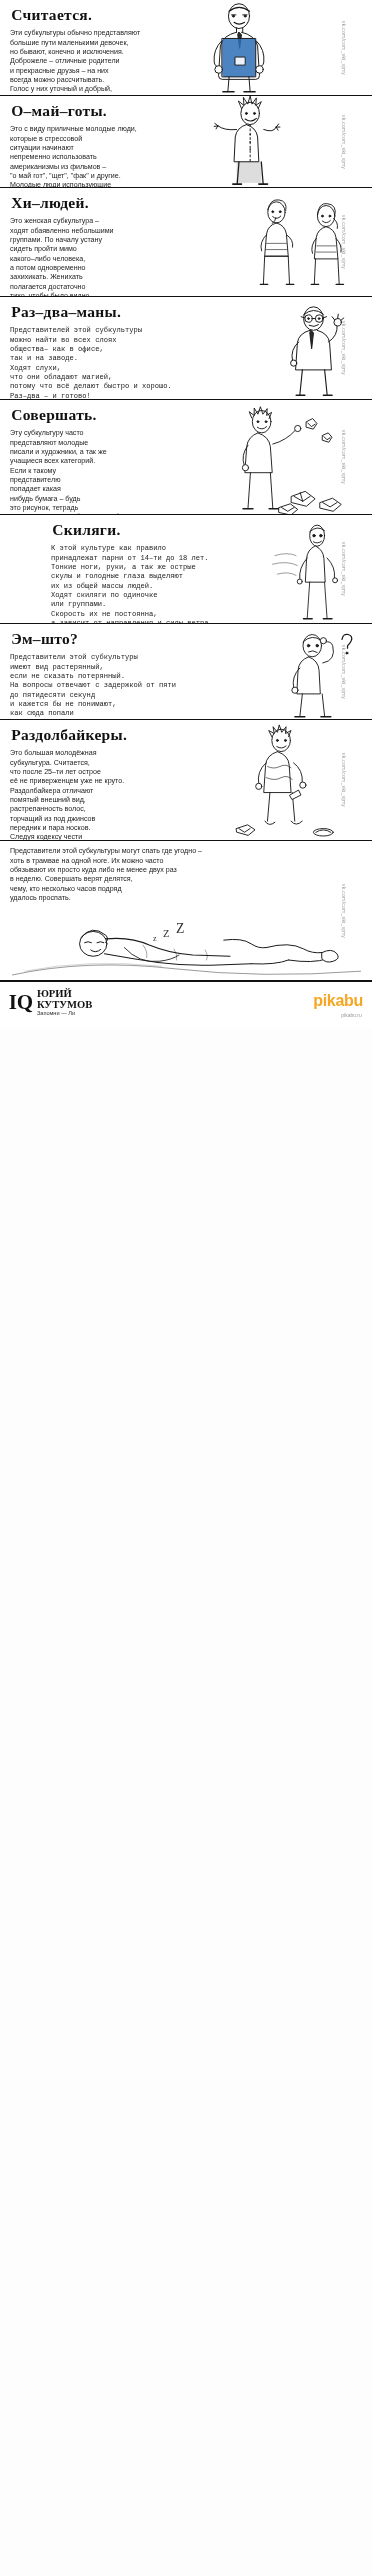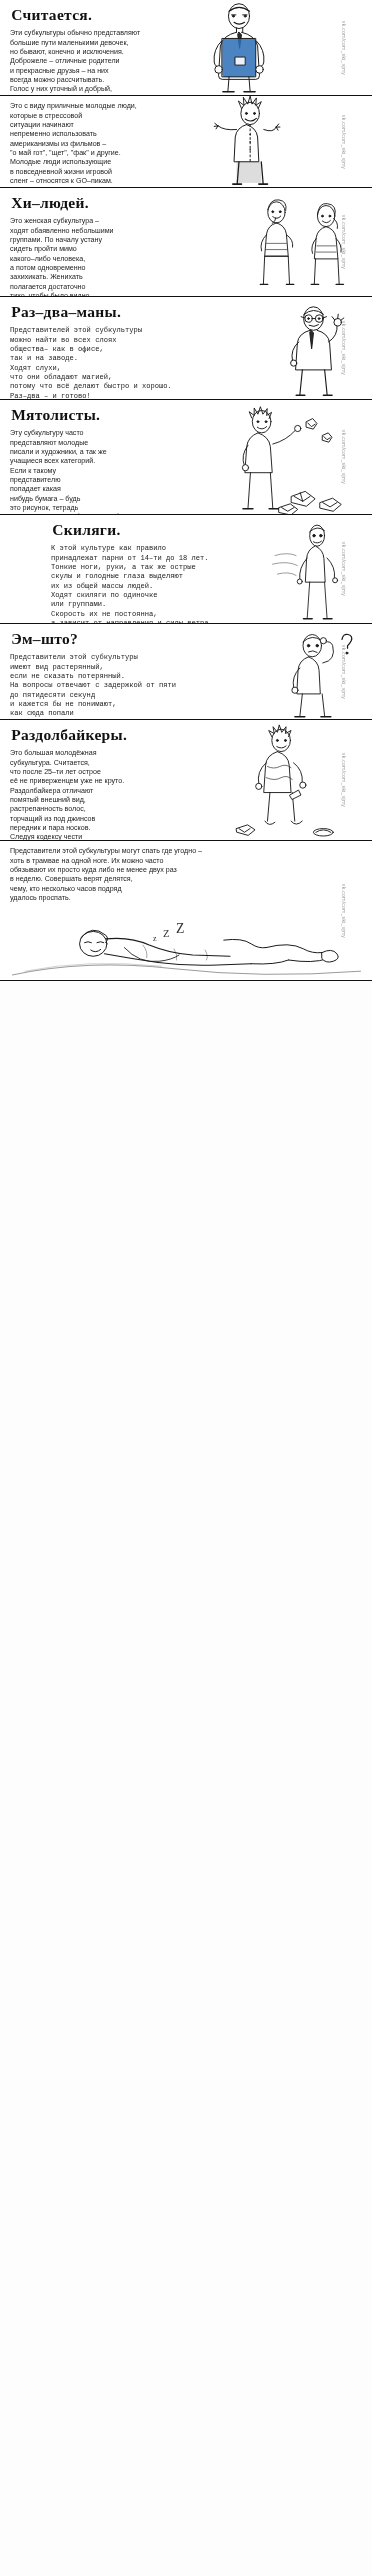--- a/index.html
+++ b/index.html
@@ -191,20 +191,21 @@
           <path d="M84 124 l-2 24 M116 124 l2 24"></path>
           <path d="M74 148 l18 0 M108 148 l18 0" stroke-width="2.4"></path>
         </g>
       </svg>
     </div>
     <div class="watermark">vk.com/com_ski_vjmy</div>
   </div>
 
   <div class="panel" style="height:92px;">
     <div class="panel-inner">
+      <div class="panel-title">О–май–готы.</div>
       <div class="panel-body">Это с виду приличные молодые люди,
 которые в стрессовой
 ситуации начинают
 непременно использовать
 американизмы из фильмов –
 "о май гот", "щет", "фак" и другие.
 Молодые люди использующие
 в повседневной жизни игровой
 сленг – относятся к GO–пикам.</div>
     </div>
@@ -331,21 +332,21 @@
           <path d="M62 113 l-4 40 M98 113 l4 40" stroke-width="1.8"></path>
           <path d="M52 154 l14 0 M96 154 l14 0" stroke-width="2.4"></path>
         </g>
       </svg>
     </div>
     <div class="watermark">vk.com/com_ski_vjmy</div>
   </div>
 
   <div class="panel" style="height:115px;">
     <div class="panel-inner">
-      <div class="panel-title">Мятолисты.</div>
+      <div class="panel-title">Совершать.</div>
       <div class="panel-body" style="width:131px;">Эту субкультуру часто
 представляют молодые
 писали и художники, а так же
 учащиеся всех категорий.
 Если к такому
 представителю
 попадает какая
 нибудь бумага – будь
 это рисунок, тетрадь
 или документ – то обязательно будет
@@ -556,15 +557,29 @@
           <path d="M230 74 q8 10 6 20 M280 80 q6 10 4 18 M330 82 q6 10 2 16" stroke-width="0.9" opacity="0.7"></path>
         </g>
       </svg>
       <div class="zzz" style="position:absolute;left:153px;top:93px;font-size:8px;">z</div>
       <div class="zzz" style="position:absolute;left:163px;top:87px;font-size:10.6px;">Z</div>
       <div class="zzz" style="position:absolute;left:176px;top:80px;font-size:13.7px;">Z</div>
     </div>
     <div class="watermark">vk.com/com_ski_vjmy</div>
   </div>
 
+  <div class="footer">
+    <div class="sign">
+      <span class="sign-iq">IQ</span>
+      <span class="sign-name">
+        <span class="sign-first">ЮРИЙ</span>
+        <span class="sign-last">КУТУМОВ</span>
+        <span class="sign-sub">Запомни — Ли</span>
+      </span>
+    </div>
+    <div class="pikabu">
+      <span class="pikabu-logo">pikabu</span>
+    </div>
+    <div class="pikabu-sub">pikabu.ru</div>
+  </div>
 
 </div>
 
 
 </body></html>

